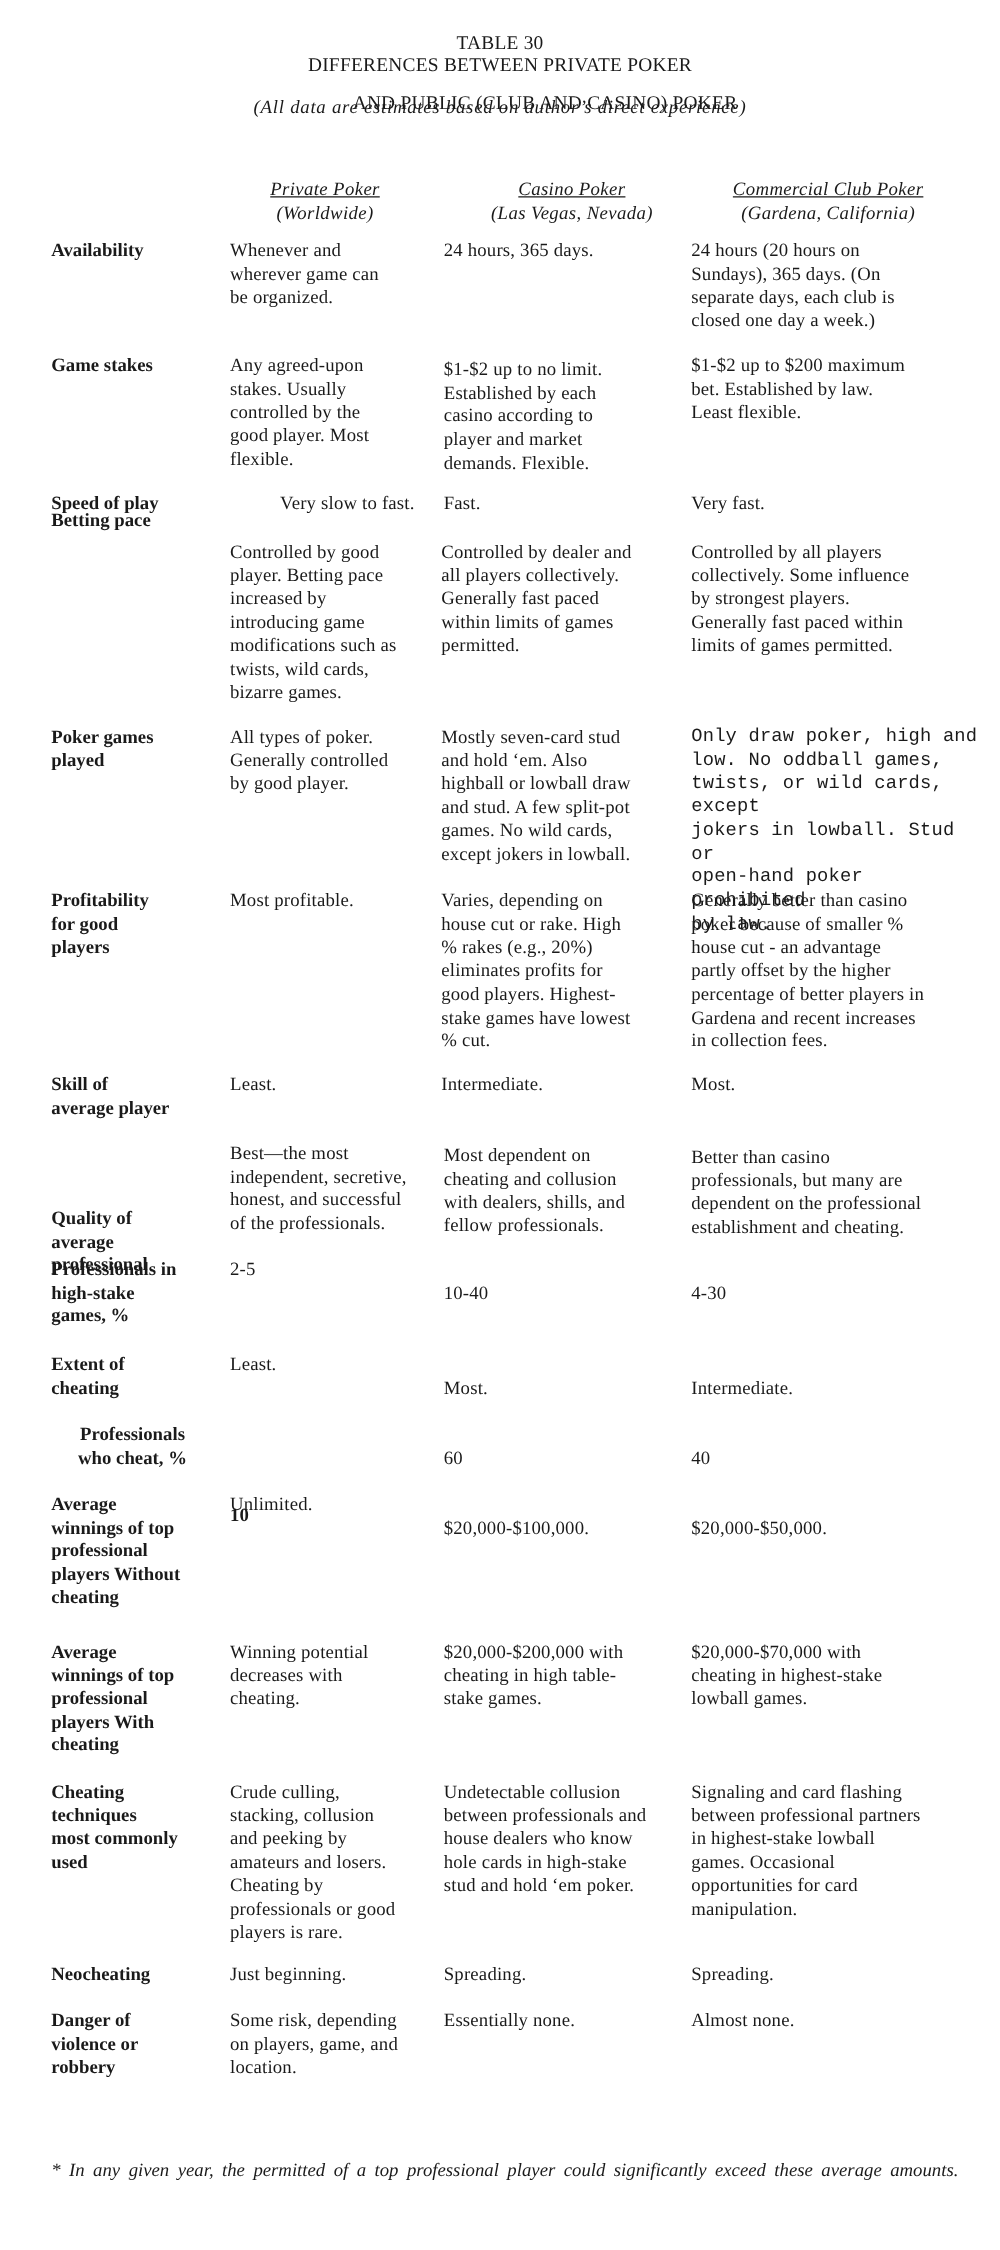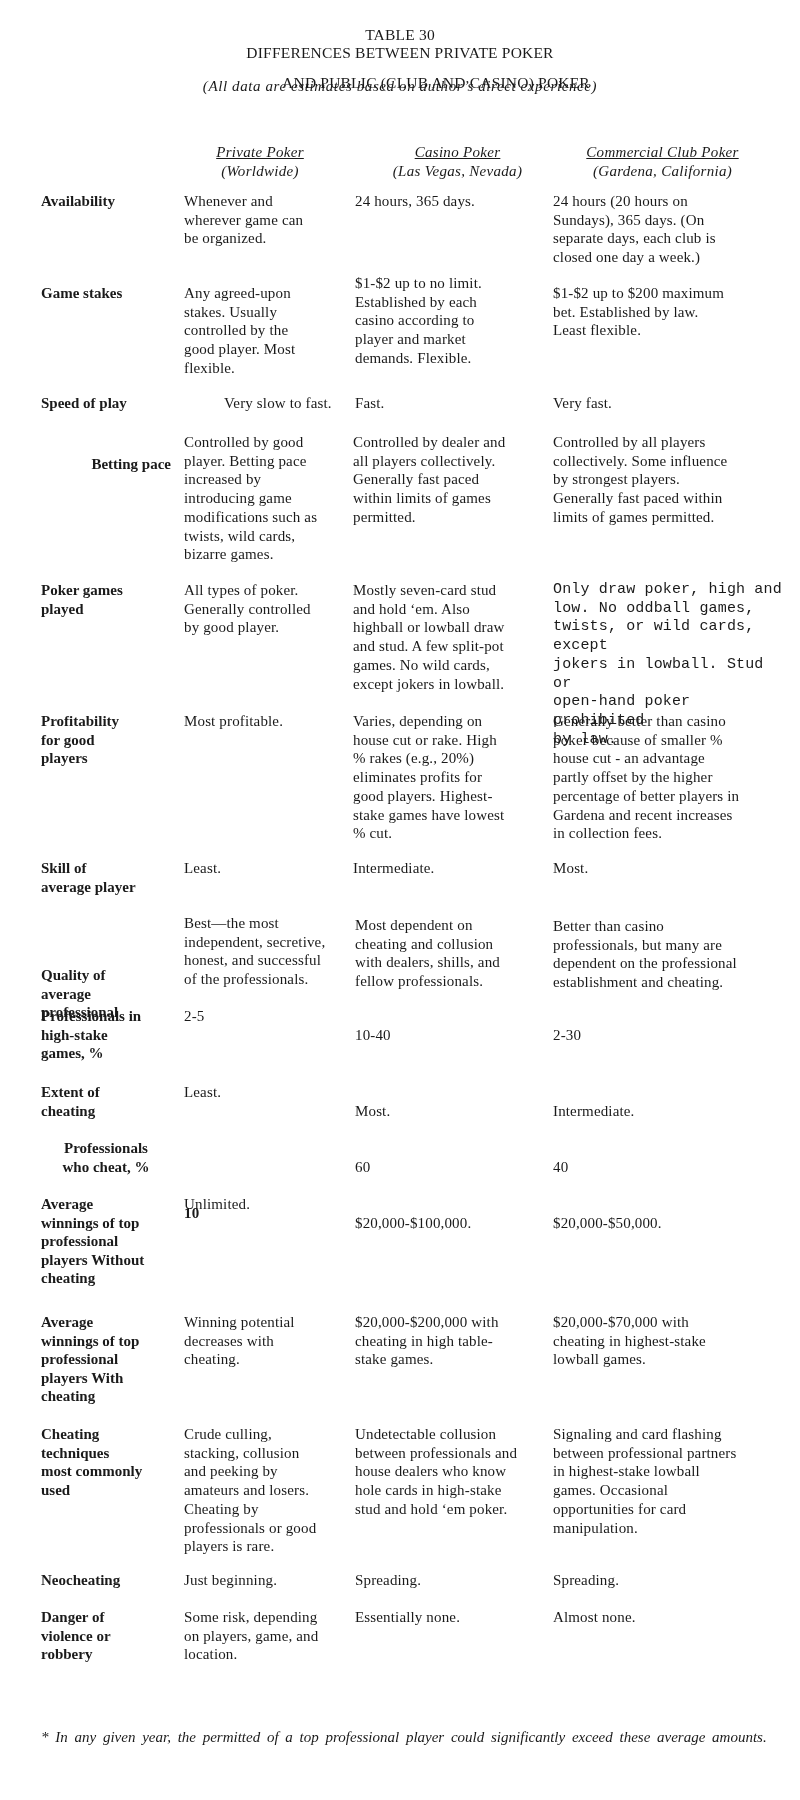--- a/index.html
+++ b/index.html
@@ -49,37 +49,37 @@
 separate days, each club is
 closed one day a week.)</div>
     </div>
     <div>
       <div class="label" style="top: 284px; white-space: pre-line;">Game stakes</div>
       <div class="cell c1" style="top: 284px;">Any agreed-upon
 stakes. Usually
 controlled by the
 good player. Most
 flexible.</div>
-      <div class="cell c2" style="top: 274px; left: 355px;">$1-$2 up to no limit.
+      <div class="cell c2" style="top: 287px; left: 355px;">$1-$2 up to no limit.
 Established by each
 casino according to
 player and market
 demands. Flexible.</div>
       <div class="cell c3" style="top: 284px;">$1-$2 up to $200 maximum
 bet. Established by law.
 Least flexible.</div>
     </div>
     <div>
       <div class="label" style="top: 394px; white-space: pre-line;">Speed of play</div>
       <div class="cell c1" style="top: 394px; margin-left: 40px;">Very slow to fast.</div>
       <div class="cell c2" style="top: 394px; left: 355px;">Fast.</div>
       <div class="cell c3" style="top: 394px;">Very fast.</div>
     </div>
     <div>
-      <div class="label" style="top: 455px; white-space: pre-line; text-align: right;">Betting pace</div>
+      <div class="label" style="top: 408px; white-space: pre-line;">Betting pace</div>
       <div class="cell c1" style="top: 433px;">Controlled by good
 player. Betting pace
 increased by
 introducing game
 modifications such as
 twists, wild cards,
 bizarre games.</div>
       <div class="cell c2" style="top: 433px; left: 353px;">Controlled by dealer and
 all players collectively.
 Generally fast paced
@@ -153,21 +153,21 @@
 professionals, but many are
 dependent on the professional
 establishment and cheating.</div>
     </div>
     <div>
       <div class="label" style="top: 1007px; white-space: pre-line;">Professionals in
 high-stake
 games, %</div>
       <div class="cell c1" style="top: 1007px;">2-5</div>
       <div class="cell c2" style="top: 1026px; left: 355px;">10-40</div>
-      <div class="cell c3" style="top: 1026px;">2-30</div>
+      <div class="cell c3" style="top: 1026px;">4-30</div>
     </div>
     <div>
       <div class="label" style="top: 1083px; white-space: pre-line;">Extent of
 cheating</div>
       <div class="cell c1" style="top: 1083px;">Least.</div>
       <div class="cell c2" style="top: 1102px; left: 355px;">Most.</div>
       <div class="cell c3" style="top: 1102px;">Intermediate.</div>
     </div>
     <div>
       <div class="label" style="top: 1139px; white-space: pre-line; text-align: center;">Professionals

